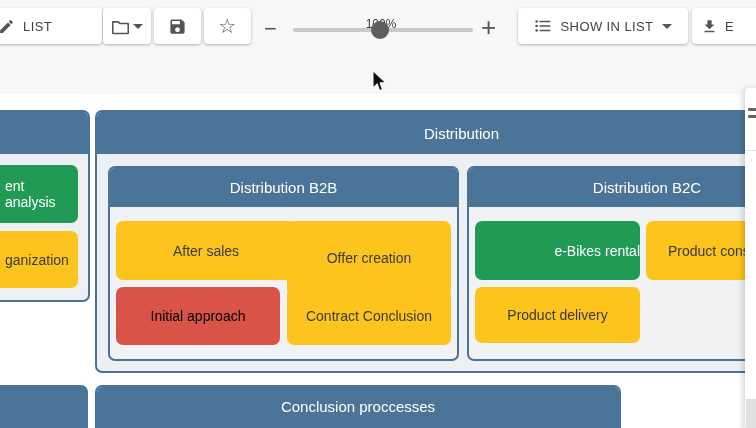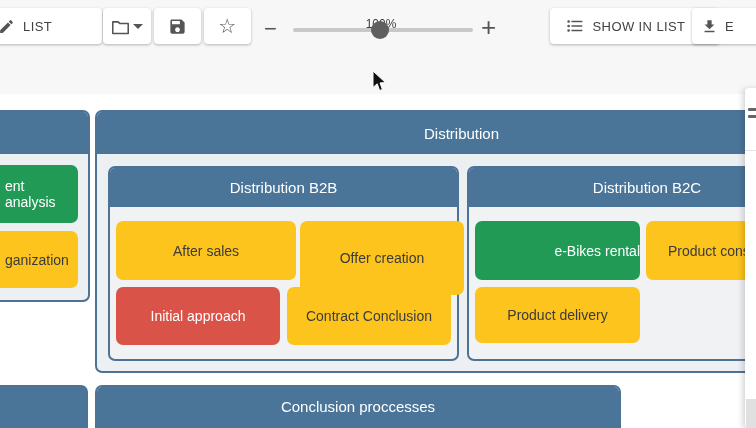--- a/index.html
+++ b/index.html
@@ -57,21 +57,21 @@
     position: absolute; background: #4a7599; border: 2px solid #4c7396;
     border-radius: 7px;
   }
   .card {
     position: absolute; border-radius: 7px;
     display: flex; align-items: center; justify-content: center;
     font-size: 14px; cursor: pointer;
   }
   .card.yellow { background: #fcc41d; color: #3b3b3b; }
   .card.green  { background: #219a55; color: #ffffff; justify-content: flex-end; }
-  .card.red    { background: #d95348; color: #ffffff; }
+  .card.red    { background: #d95348; color: #000000; }
   .card.cut-left { justify-content: flex-start; }
   
   .right-panel {
     position: absolute; left: 745px; top: 88px; width: 16px; height: 340px;
     background: #fff; border-radius: 4px 0 0 4px;
     box-shadow: -2px 1px 6px rgba(0,0,0,.18);
     z-index: 20;
   }
   .right-panel .frag-line { position: absolute; left: 3px; height: 3px; width: 10px; background: #666; border-radius: 1px; }
   .right-panel .divider { position: absolute; left: 0; top: 62px; width: 16px; height: 1px; background: #e4e4e4; }
@@ -107,21 +107,21 @@
   <div class="tb-btn" style="left:204px; width:47px; font-size:20px; color:#555;">
     <span>☆</span>
   </div>
 
   <div class="zoom-sign" style="left:264px; top:17px;">−</div>
   <div class="zoom-label">100%</div>
   <div class="zoom-track"></div>
   <div class="zoom-handle"></div>
   <div class="zoom-sign" style="left:481px; top:15px; font-size:26px;">+</div>
 
-  <div class="tb-btn" style="left:518px; width:170px; gap:9px;margin-left:32px;">
+  <div class="tb-btn" style="left:518px; width:170px; gap:9px;">
     <svg width="18" height="18" viewBox="0 0 24 24">
       <g class="icon-stroke">
         <circle cx="3.5" cy="6" r="0.8" fill="#555"></circle>
           <line x1="8" y1="6" x2="21" y2="6"></line>
         <circle cx="3.5" cy="12" r="0.8" fill="#555"></circle>
           <line x1="8" y1="12" x2="21" y2="12"></line>
         <circle cx="3.5" cy="18" r="0.8" fill="#555"></circle>
           <line x1="8" y1="18" x2="21" y2="18"></line>
       </g>
     </svg>
@@ -154,21 +154,21 @@
 </div>
 
 <div class="container" style="left:108px; top:166px; width:351px; height:195px; background:#f0f2f4;">
   <div class="container-header" style="height:39px;">
     <span>Distribution B2B</span>
   </div>
 </div>
 <div class="card yellow" style="left:116px; top:221px; width:180px; height:59px;">
   <span>After sales</span>
 </div>
-<div class="card yellow" style="left:300px; top:221px; width:164px; height:74px;">
+<div class="card yellow" style="left:287px; top:221px; width:164px; height:74px;">
   <span>Offer creation</span>
 </div>
 <div class="card red" style="left:116px; top:287px; width:164px; height:58px;">
   <span>Initial approach</span>
 </div>
 <div class="card yellow" style="left:287px; top:287px; width:164px; height:58px;">
   <span>Contract Conclusion</span>
 </div>
 
 <div class="container" style="left:467px; top:166px; width:360px; height:195px; background:#f0f2f4;">

